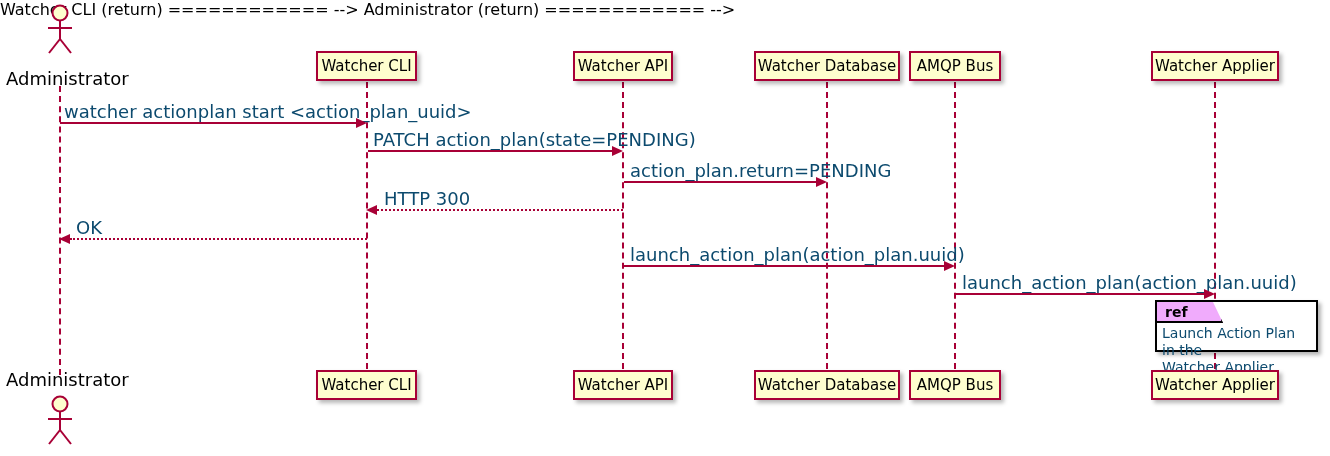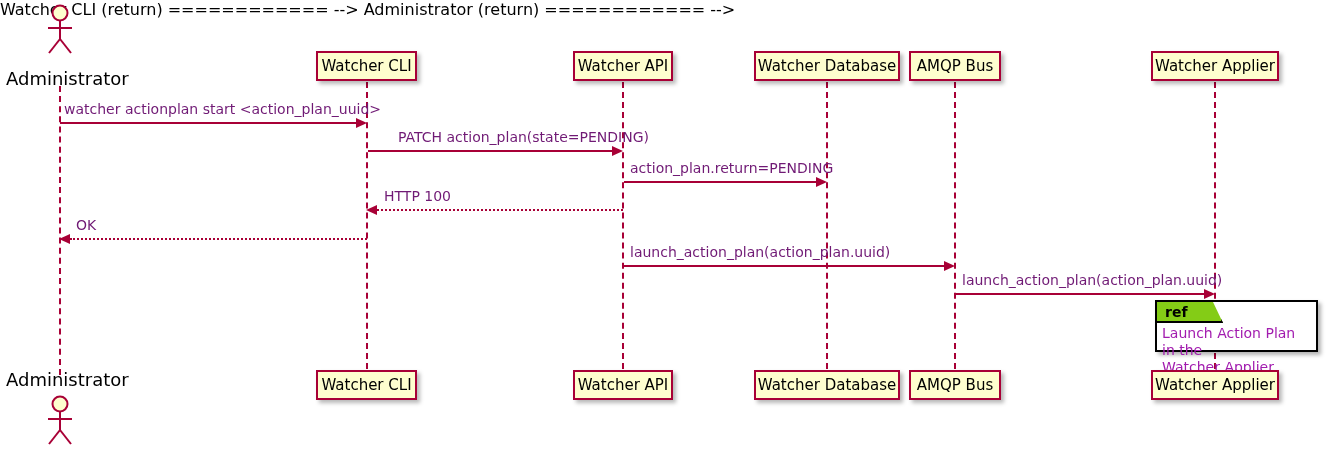--- a/index.html
+++ b/index.html
@@ -74,59 +74,59 @@
     border-bottom: 5px solid transparent;
     border-left: 11px solid #A80036;
   }
   .arrow-head.left {
     border-top: 5px solid transparent;
     border-bottom: 5px solid transparent;
     border-right: 11px solid #A80036;
   }
   .msg-label {
     position: absolute;
-    font-size: 14px;
-    color: #701a75;
+    font-size: 18px;
+    color: #0c4a6e;
     white-space: nowrap;
   }
 
   
   .ref-box {
     position: absolute;
     background: #FFFFFF;
     border: 2px solid #000000;
     box-sizing: border-box;
     box-shadow: 3px 3px 4px rgba(0,0,0,0.30);
   }
   .ref-tab {
     position: absolute;
     left: 0;
     top: 0;
     height: 21px;
-    background: #84cc16;
+    background: #f0abfc;
     border-right: 2px solid #000000;
     border-bottom: 2px solid #000000;
     display: flex;
     align-items: center;
     padding: 0 8px 0 8px;
     font-size: 14px;
     font-weight: bold;
     color: #000000;
     -webkit-clip-path: polygon(0 0, calc(100% - 10px) 0, 100% 100%, 0 100%);
     clip-path: polygon(0 0, calc(100% - 10px) 0, 100% 100%, 0 100%);
     box-sizing: border-box;
   }
   .ref-body {
     position: absolute;
     left: 5px;
     top: 23px;
     right: 4px;
     font-size: 14px;
     line-height: 17px;
-    color: #a21caf;
+    color: #0c4a6e;
   }
 </style>
 </head>
 <body>
 
 <div id="canvas">
 
   
   <div class="lifeline" style="left:59px; top:86px; height:289px;"></div>
   <div class="lifeline" style="left:366px; top:82px; height:287px;"></div>
@@ -163,31 +163,31 @@
   <div class="participant" style="left:1151px; top:51px; width:128px;">
     <span>Watcher Applier</span>
   </div>
 
   
   <div class="msg-label" style="left:64px; top:101px;">watcher actionplan start &lt;action_plan_uuid&gt;</div>
   <div class="msg-line" style="left:60px; top:122px; width:297px;"></div>
   <div class="arrow-head right" style="left:356px; top:118px;"></div>
 
   
-  <div class="msg-label" style="left:373px; top:129px;margin-left:25px;">PATCH action_plan(state=PENDING)</div>
+  <div class="msg-label" style="left:373px; top:129px;">PATCH action_plan(state=PENDING)</div>
   <div class="msg-line" style="left:368px; top:150px; width:245px;"></div>
   <div class="arrow-head right" style="left:612px; top:146px;"></div>
 
   
   <div class="msg-label" style="left:630px; top:160px;">action_plan.return=PENDING</div>
   <div class="msg-line" style="left:624px; top:181px; width:193px;"></div>
   <div class="arrow-head right" style="left:816px; top:177px;"></div>
 
    Watcher CLI (return) ============ --&gt;
-  <div class="msg-label" style="left:384px; top:188px;">HTTP 100</div>
+  <div class="msg-label" style="left:384px; top:188px;">HTTP 300</div>
   <div class="msg-line dotted" style="left:377px; top:209px; width:246px;"></div>
   <div class="arrow-head left" style="left:366px; top:205px;"></div>
 
    Administrator (return) ============ --&gt;
   <div class="msg-label" style="left:76px; top:217px;text-align:right;">OK</div>
   <div class="msg-line dotted" style="left:70px; top:238px; width:297px;"></div>
   <div class="arrow-head left" style="left:59px; top:234px;"></div>
 
   
   <div class="msg-label" style="left:630px; top:244px;">launch_action_plan(action_plan.uuid)</div>

